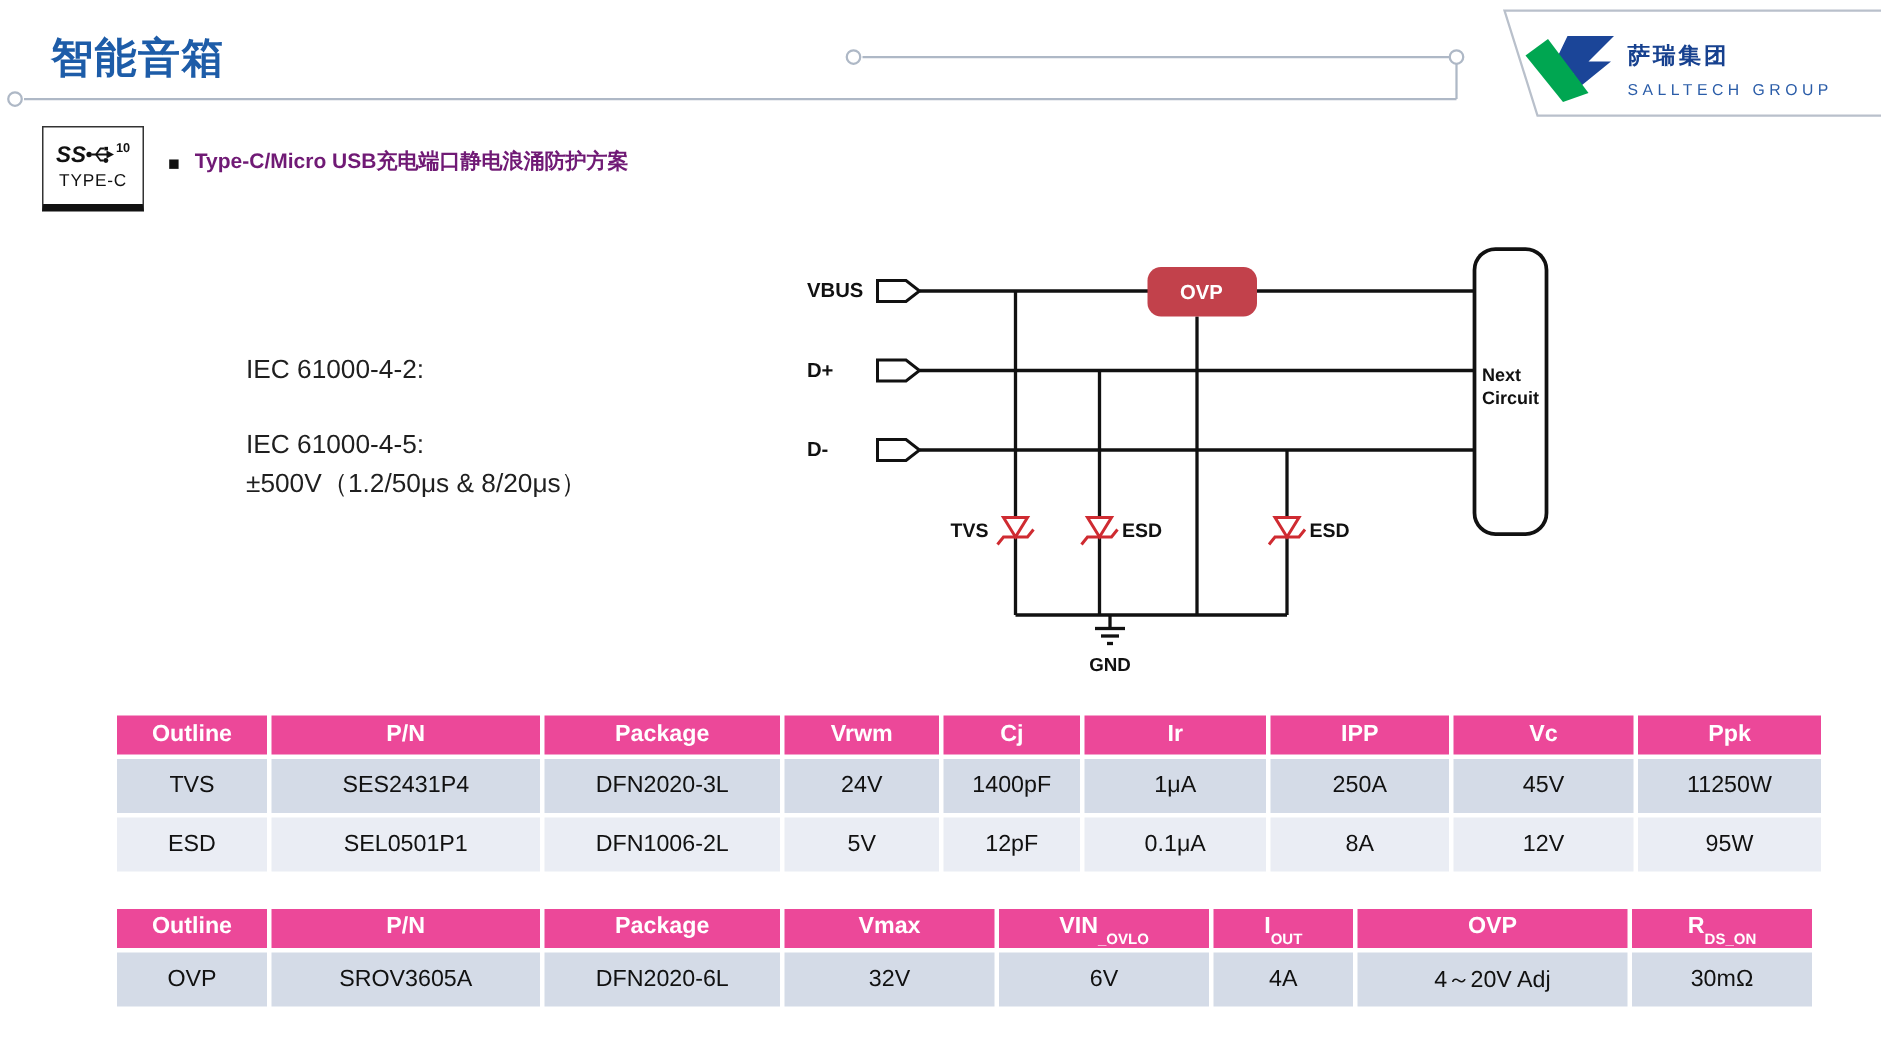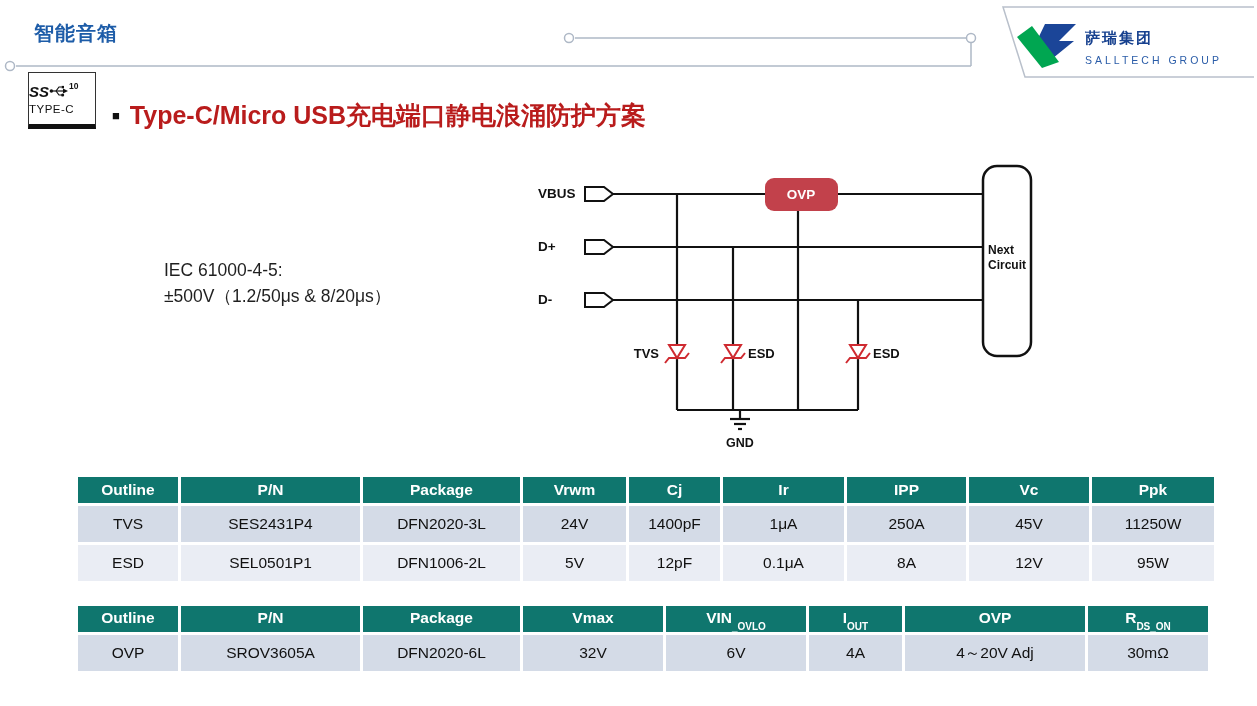--- a/index.html
+++ b/index.html
@@ -1,46 +1,46 @@
 <!DOCTYPE html>
 <html><head>
 <meta charset="utf-8">
 <style>
   * { margin:0; padding:0; box-sizing:border-box; }
   body { background:#ffffff; font-family:"Liberation Sans", sans-serif; }
   .canvas { position:relative; width:1257px; height:706px; background:#fff; overflow:hidden; }
 
-  .page-title { position:absolute; left:34px; top:20px; font-size:20px; font-weight:bold; color:#1D5CA8; letter-spacing:1px; }
+  .page-title { position:absolute; left:34px; top:20px; font-size:28px; font-weight:bold; color:#1D5CA8; letter-spacing:1px; }
   .deco { position:absolute; left:0; top:0; pointer-events:none; }
 
   .logo { position:absolute; left:1015px; top:16px; width:230px; height:58px; display:flex; align-items:center; }
   .logo-text { margin-left:8px; }
   .logo-cn { font-size:15px; font-weight:bold; color:#17418F; letter-spacing:2px; line-height:26px; }
   .logo-en { font-size:10.5px; color:#2A5CA8; letter-spacing:3px; margin-top:3px; }
 
-  .typec { position:absolute; left:28px; top:72px; width:68px; height:57px; background:#fff;
+  .typec { position:absolute; left:28px; top:84px; width:68px; height:57px; background:#fff;
            border:1.5px solid #333; border-bottom:5px solid #111; display:flex; flex-direction:column;
-           justify-content:center; }
+           align-items:center; justify-content:center; }
   .typec-top { display:flex; align-items:center; }
   .typec-ss { font-size:15px; font-weight:bold; font-style:italic; color:#111; }
   .typec-sup { font-size:8.5px; font-weight:bold; color:#111; position:relative; top:-5px; }
   .typec-caption { font-size:11.5px; font-weight:normal; color:#111; letter-spacing:0.5px; margin-top:3px; }
 
   .heading { position:absolute; left:112px; top:99px; display:flex; align-items:center; }
   .heading .bullet { font-size:13px; color:#111; margin-right:10px; }
-  .heading .htext { font-size:25px; font-weight:bold; color:#b91c1c; }
+  .heading .htext { font-size:14px; font-weight:bold; color:#701a75; }
 
   .specs { position:absolute; left:164px; top:233px; font-size:17.5px; color:#1f1f1f; line-height:26px; }
   .specs .gap { margin-top:24px; }
 
   .circuit { position:absolute; left:518px; top:150px; }
   .circuit text { font-family:"Liberation Sans", sans-serif; }
 
   .tbl { position:absolute; border-collapse:separate; border-spacing:3px; table-layout:fixed; }
-  .tbl th { background:#0f766e; color:#fff; font-weight:bold; font-size:15.5px; height:26px; text-align:center; }
+  .tbl th { background:#ec4899; color:#fff; font-weight:bold; font-size:15.5px; height:26px; text-align:center; }
   .tbl td { font-size:15.5px; color:#111; height:36px; text-align:center; }
   .row-dark td { background:#D4DBE7; }
   .row-light td { background:#EAEDF4; }
   #t1 { left:75px; top:474px; }
   #t2 { left:75px; top:603px; }
   .tbl sub { font-size:10px; position:relative; top:3px; font-weight:bold;text-align:right; }
 </style>
 </head>
 <body>
 
@@ -93,20 +93,21 @@
     </div>
     <div class="typec-caption">TYPE-C</div>
   </div>
 
   <div class="heading">
     <span class="bullet">■</span>
     <span class="htext">Type-C/Micro USB充电端口静电浪涌防护方案</span>
   </div>
 
   <div class="specs">
+    <div>IEC 61000-4-2:</div>
     <div class="gap">IEC 61000-4-5:</div>
     <div>±500V（1.2/50μs &amp; 8/20μs）</div>
   </div>
 
   <svg class="circuit" width="535" height="320" viewBox="0 0 535 320">
 
     <g stroke="#111" stroke-width="2.2" fill="none">
       <line x1="95" y1="44" x2="465" y2="44"></line>
       <line x1="95" y1="97" x2="465" y2="97"></line>
       <line x1="95" y1="150" x2="465" y2="150"></line>

